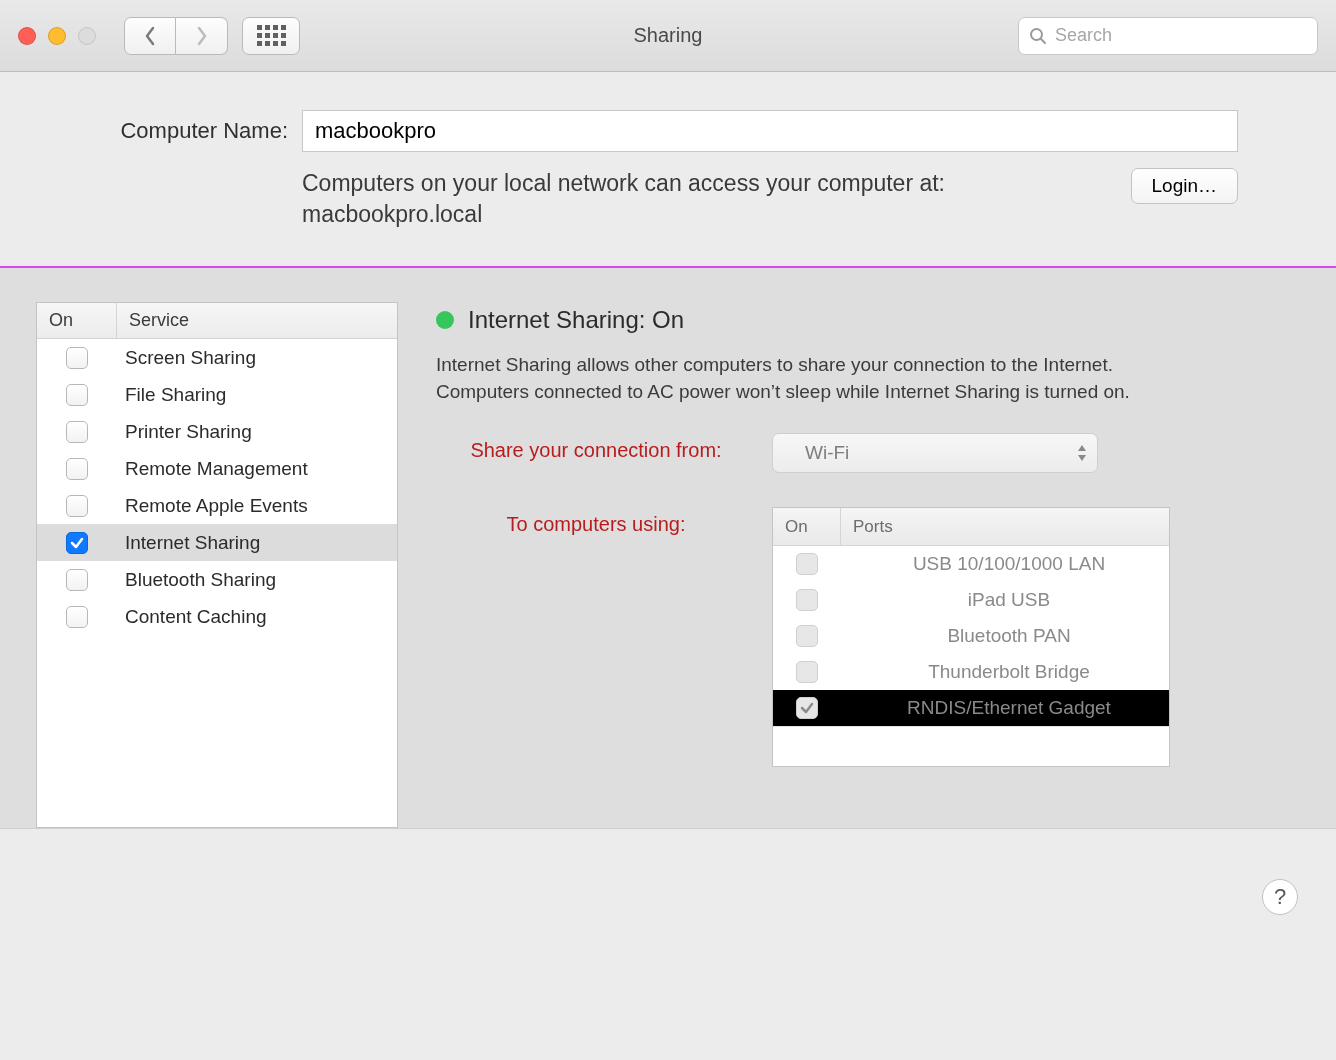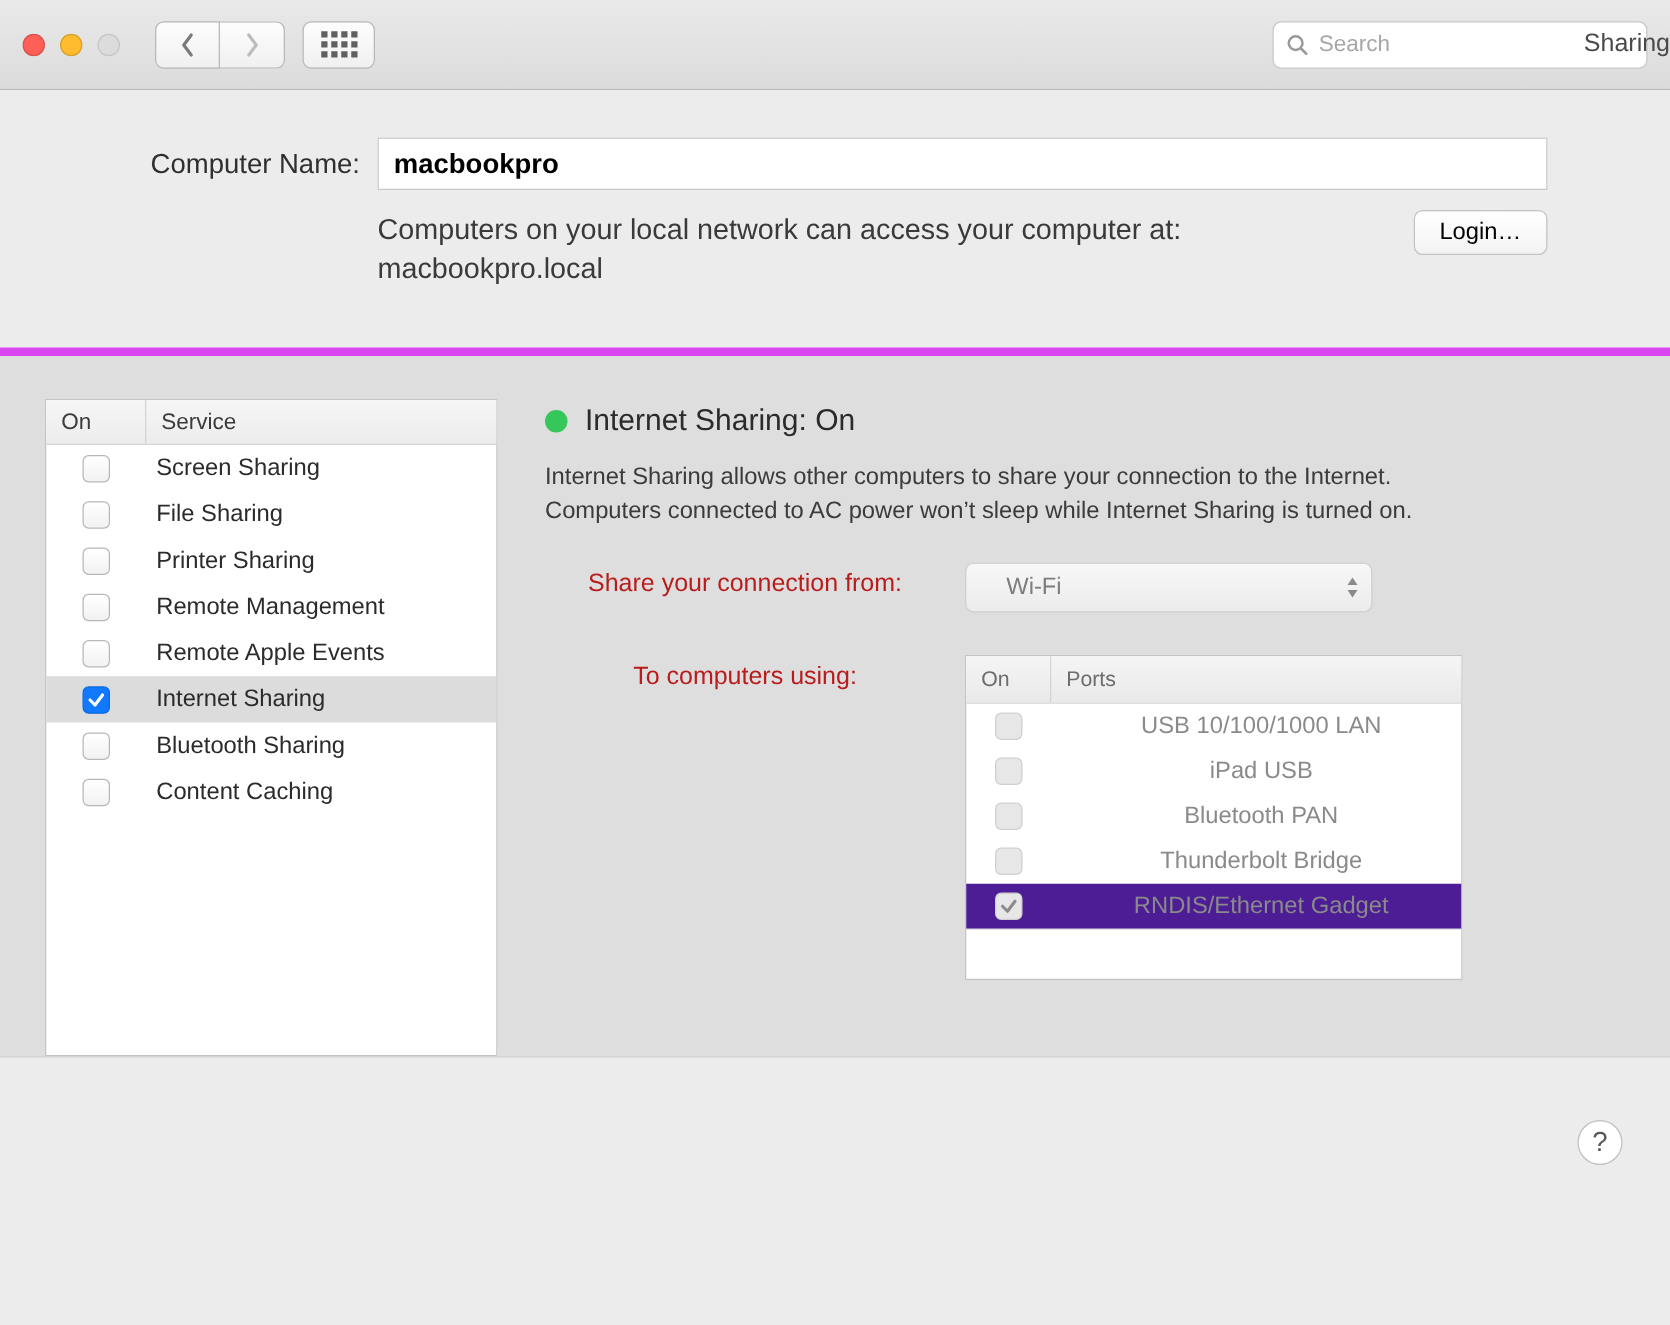--- a/index.html
+++ b/index.html
@@ -40,44 +40,44 @@
   .seg-btn:last-child  { border-radius: 0 7px 7px 0; border-left: none; }
   .btn-single {
     width: 58px; height: 38px; margin-left: 14px;
     background: linear-gradient(#fdfdfd, #f0f0f0);
     border: 1px solid #bababa; border-radius: 7px;
     display: flex; align-items: center; justify-content: center;
   }
 
   .title {
     position: absolute; left: 0; right: 0;
-    text-align: right; pointer-events: none;
+    text-align: center; pointer-events: none;
     font-size: 20px; font-weight: 500; color: #4a4a4a;
   }
 
   .search {
     margin-left: auto; width: 300px; height: 38px;
     background: #fff; border: 1px solid #c8c8c8; border-radius: 7px;
     display: flex; align-items: center; padding: 0 10px;
     color: #9a9a9a;
     justify-content: flex-end;
   }
   .search input {
     border: none; outline: none; background: transparent;
     font-size: 18px; color: #333; flex: 1; margin-left: 8px;
   }
   .search input::placeholder { color: #a7a7a7; }
 
   
-  .pane-top { background: #ececec; padding: 38px 98px 48px 88px; border-bottom: 7px solid #d946ef; }
+  .pane-top { background: #ececec; padding: 38px 98px 36px 88px; border-bottom: 2px solid #d946ef; }
   .row-name { display: flex; align-items: center; gap: 14px; }
   .row-name label { font-size: 22px; color: #2f2f2f; width: 200px; text-align: right; }
   .row-name input {
     flex: 1; height: 42px; font-size: 22px; padding: 0 12px;
-    border: 1px solid #c7c7c7; border-radius: 0; background: #fff; outline: none; font-weight: bold;
+    border: 1px solid #c7c7c7; border-radius: 0; background: #fff; outline: none;
   }
   .row-hint { display: flex; margin-top: 16px; }
   .row-hint .spacer { width: 214px; }
   .row-hint .hint { flex: 1; font-size: 23px; color: #3a3a3a; line-height: 1.35; }
   .row-hint button {
     align-self: flex-start; margin-left: 20px;
     height: 36px; padding: 0 20px; font-size: 19px;
     background: linear-gradient(#ffffff, #f3f3f3);
     border: 1px solid #c3c3c3; border-radius: 7px;
   }
@@ -143,21 +143,21 @@
     flex:1; max-width: 398px;
     border: 1px solid #c4c4c4; background:#fff;
   }
   .ports-head { display:grid; grid-template-columns: 68px 1fr; height:38px;
     background: linear-gradient(#f5f5f5,#e9e9e9); border-bottom:1px solid #d4d4d4; }
   .ports-head > div { font-size:17px; color:#6c6c6c; padding:0 12px; display:flex; align-items:center;
     border-right:1px solid #d4d4d4; }
   .ports-head > div:last-child { border-right:none; }
   .ports-row { display:grid; grid-template-columns: 68px 1fr; height:36px; align-items:center; font-size:19px; color:#8a8a8a; }
   .ports-row .c-on { display:flex; justify-content:center; }
-  .ports-row.sel { background:#4c1d95; }
+  .ports-row.sel { background:#000000; }
   .ports-row .c-label { padding-left: 8px; text-align: center; }
   .ports-blankrow { height: 40px; border-top: 1px solid #e4e4e4; }
 
   .footer { height: 212px; background:#ececec; border-top:1px solid #cfcfcf; position:relative; }
   .help {
     position:absolute; right: 38px; top: 50px;
     width: 36px; height: 36px; border-radius:50%;
     background:#fff; border:1px solid #c0c0c0;
     display:flex; align-items:center; justify-content:center;
     font-size:22px; color:#595959;

